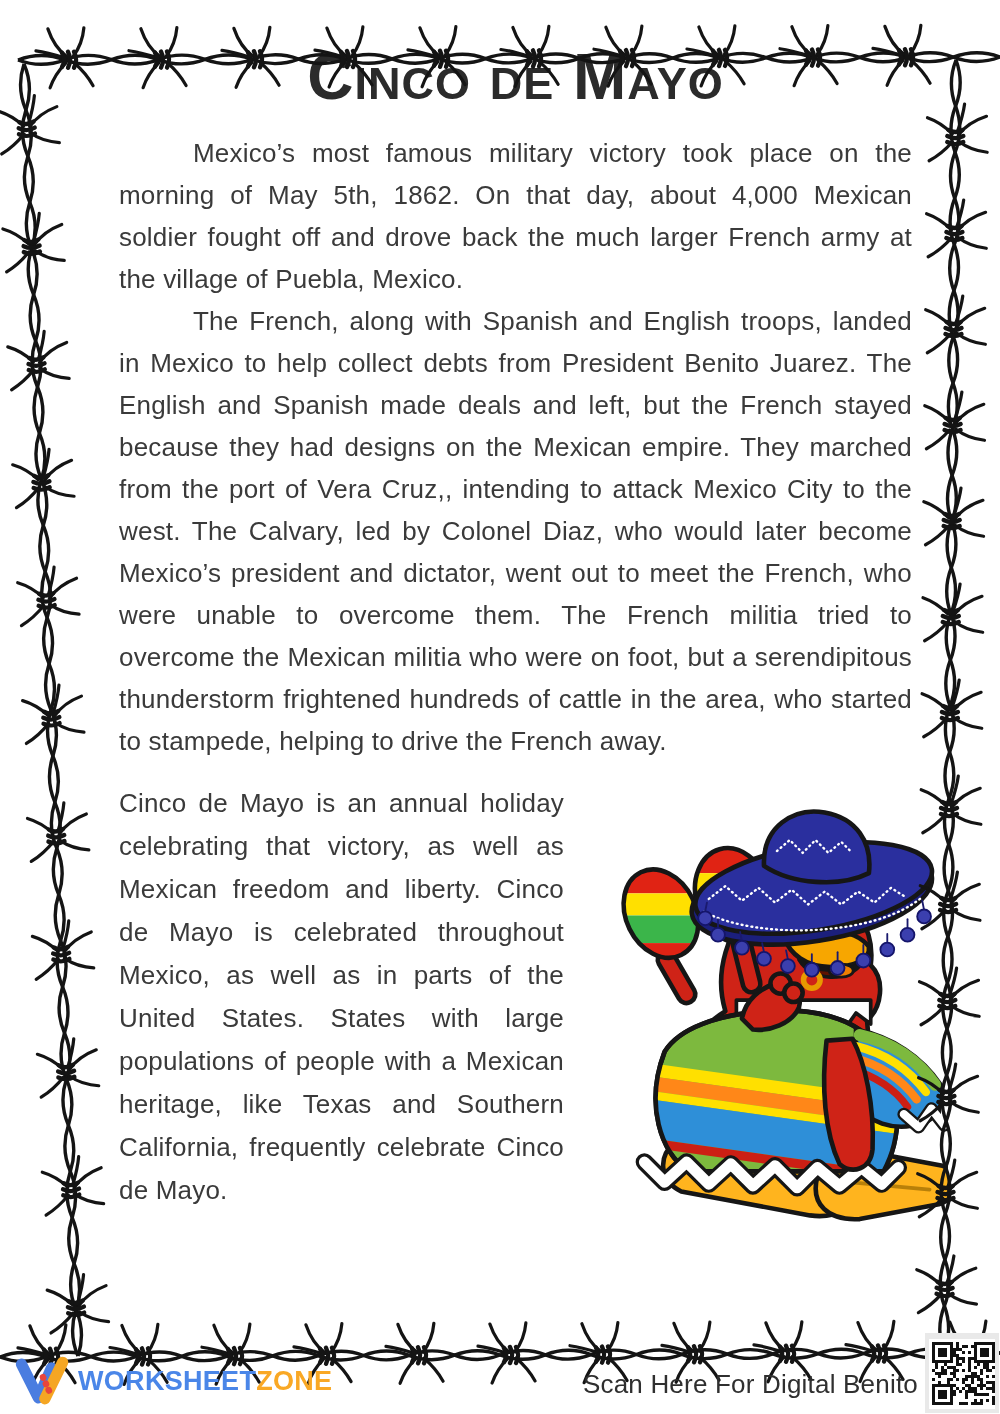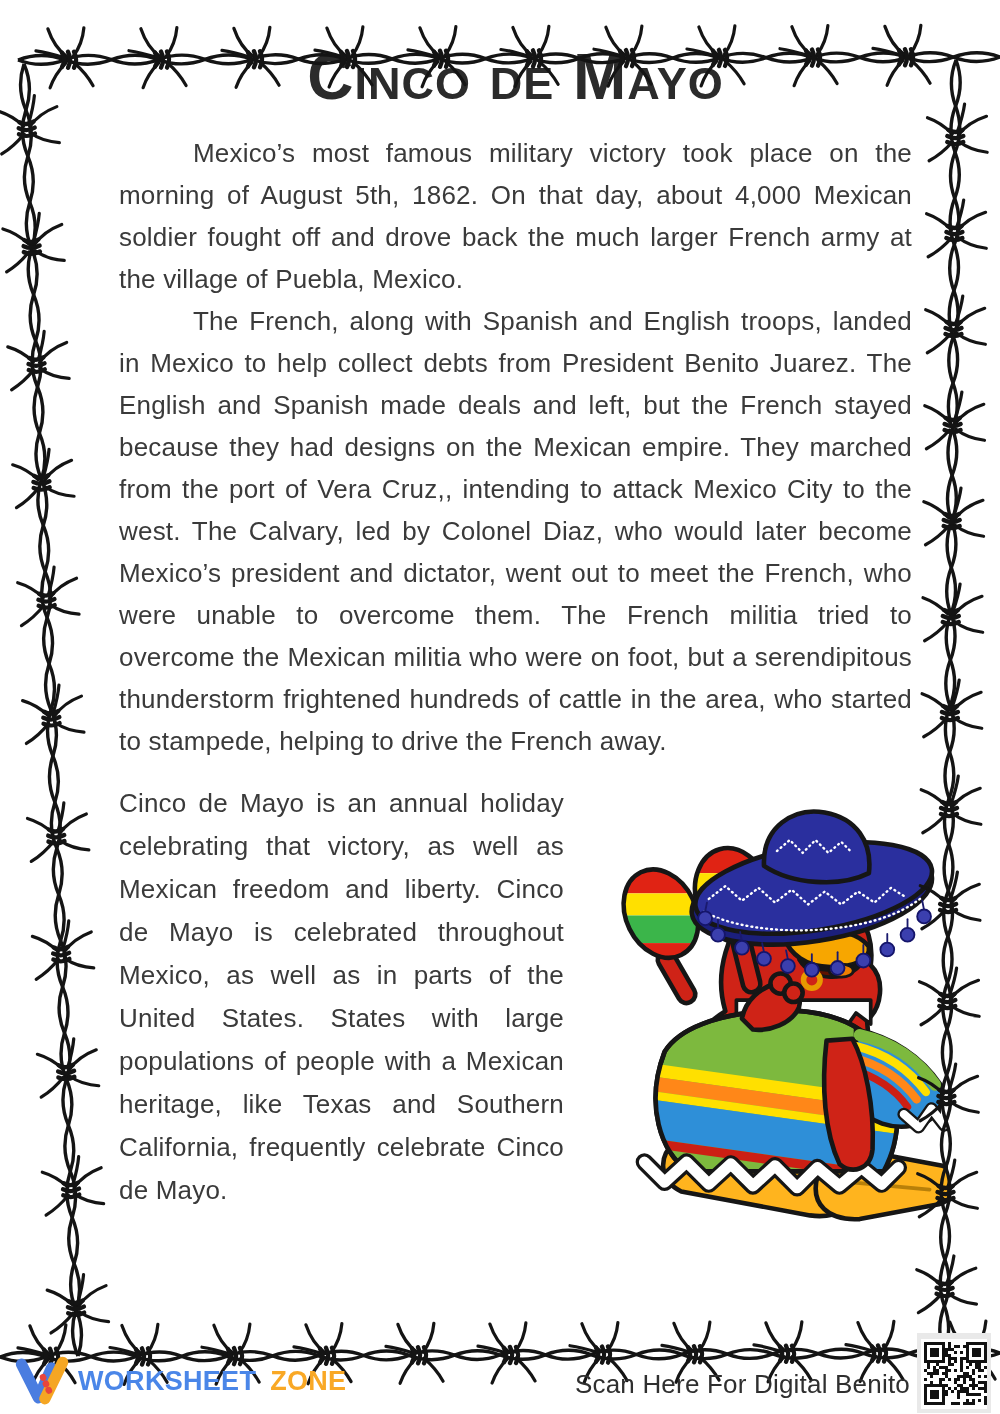--- a/index.html
+++ b/index.html
@@ -23,25 +23,25 @@
   }
   .indent{text-indent:74px;}
   .para3-wrap{margin-top:20px;}
   .body-text.p3{line-height:43px;}
   .penguin-float{
     float:right;width:368px;height:418px;
     margin:22px -36px 0 16px;
   }
   .penguin-float svg{width:100%;height:100%;}
 
-  .footer{position:absolute;left:0;right:8px;bottom:0;height:64px;z-index:6;}
+  .footer{position:absolute;left:0;right:0;bottom:0;height:64px;z-index:6;}
   .logo{position:absolute;left:14px;bottom:8px;display:flex;align-items:center;gap:6px;}
   .brand{font-weight:bold;font-size:27px;letter-spacing:0.3px;display:flex;}
   .brand-first{color:#4a86e8;}
-  .brand-second{color:#f9a825;margin-left:14px;}
+  .brand-second{color:#f9a825;margin-left:0;}
   .scan-label{
     position:absolute;right:82px;bottom:14px;
     font-size:26px;color:#2f2f2f;letter-spacing:0.2px;
   }
   .qr{position:absolute;right:1px;bottom:1px;width:74px;height:80px;}
 </style>
 </head>
 <body>
 
 <div class="page">
@@ -110,21 +110,21 @@
       <use href="#barb" transform="translate(604.0,1354.6) rotate(-0.2)"></use>
       <use href="#barb" transform="translate(696.0,1354.2) rotate(-0.2)"></use>
       <use href="#barb" transform="translate(788.0,1353.8) rotate(-0.2)"></use>
       <use href="#barb" transform="translate(880.0,1353.5) rotate(-0.2)"></use>
       <use href="#barb" transform="translate(972.0,1353.1) rotate(-0.2)"></use>
     </svg>
 
   <div class="content">
     <h1 class="doc-title">Cinco de Mayo</h1>
 
-    <p class="body-text indent">Mexico’s most famous military victory took place on the morning of August 5th, 1862. On that day, about 4,000 Mexican soldier fought off and drove back the much larger French army at the village of Puebla, Mexico.</p>
+    <p class="body-text indent">Mexico’s most famous military victory took place on the morning of May 5th, 1862. On that day, about 4,000 Mexican soldier fought off and drove back the much larger French army at the village of Puebla, Mexico.</p>
     <p class="body-text indent">The French, along with Spanish and English troops, landed in Mexico to help collect debts from President Benito Juarez. The English and Spanish made deals and left, but the French stayed because they had designs on the Mexican empire. They marched from the port of Vera Cruz,, intending to attack Mexico City to the west. The Calvary, led by Colonel Diaz, who would later become Mexico’s president and dictator, went out to meet the French, who were unable to overcome them. The French militia tried to overcome the Mexican militia who were on foot, but a serendipitous thunderstorm frightened hundreds of cattle in the area, who started to stampede, helping to drive the French away.</p>
 
     <div class="para3-wrap">
       <div class="penguin-float">
         
         <svg viewBox="0 0 400 440">
           <defs>
             <clipPath id="m1">
                 <ellipse cx="88" cy="112" rx="38" ry="50" transform="rotate(-26 88 112)"></ellipse>
               </clipPath>

